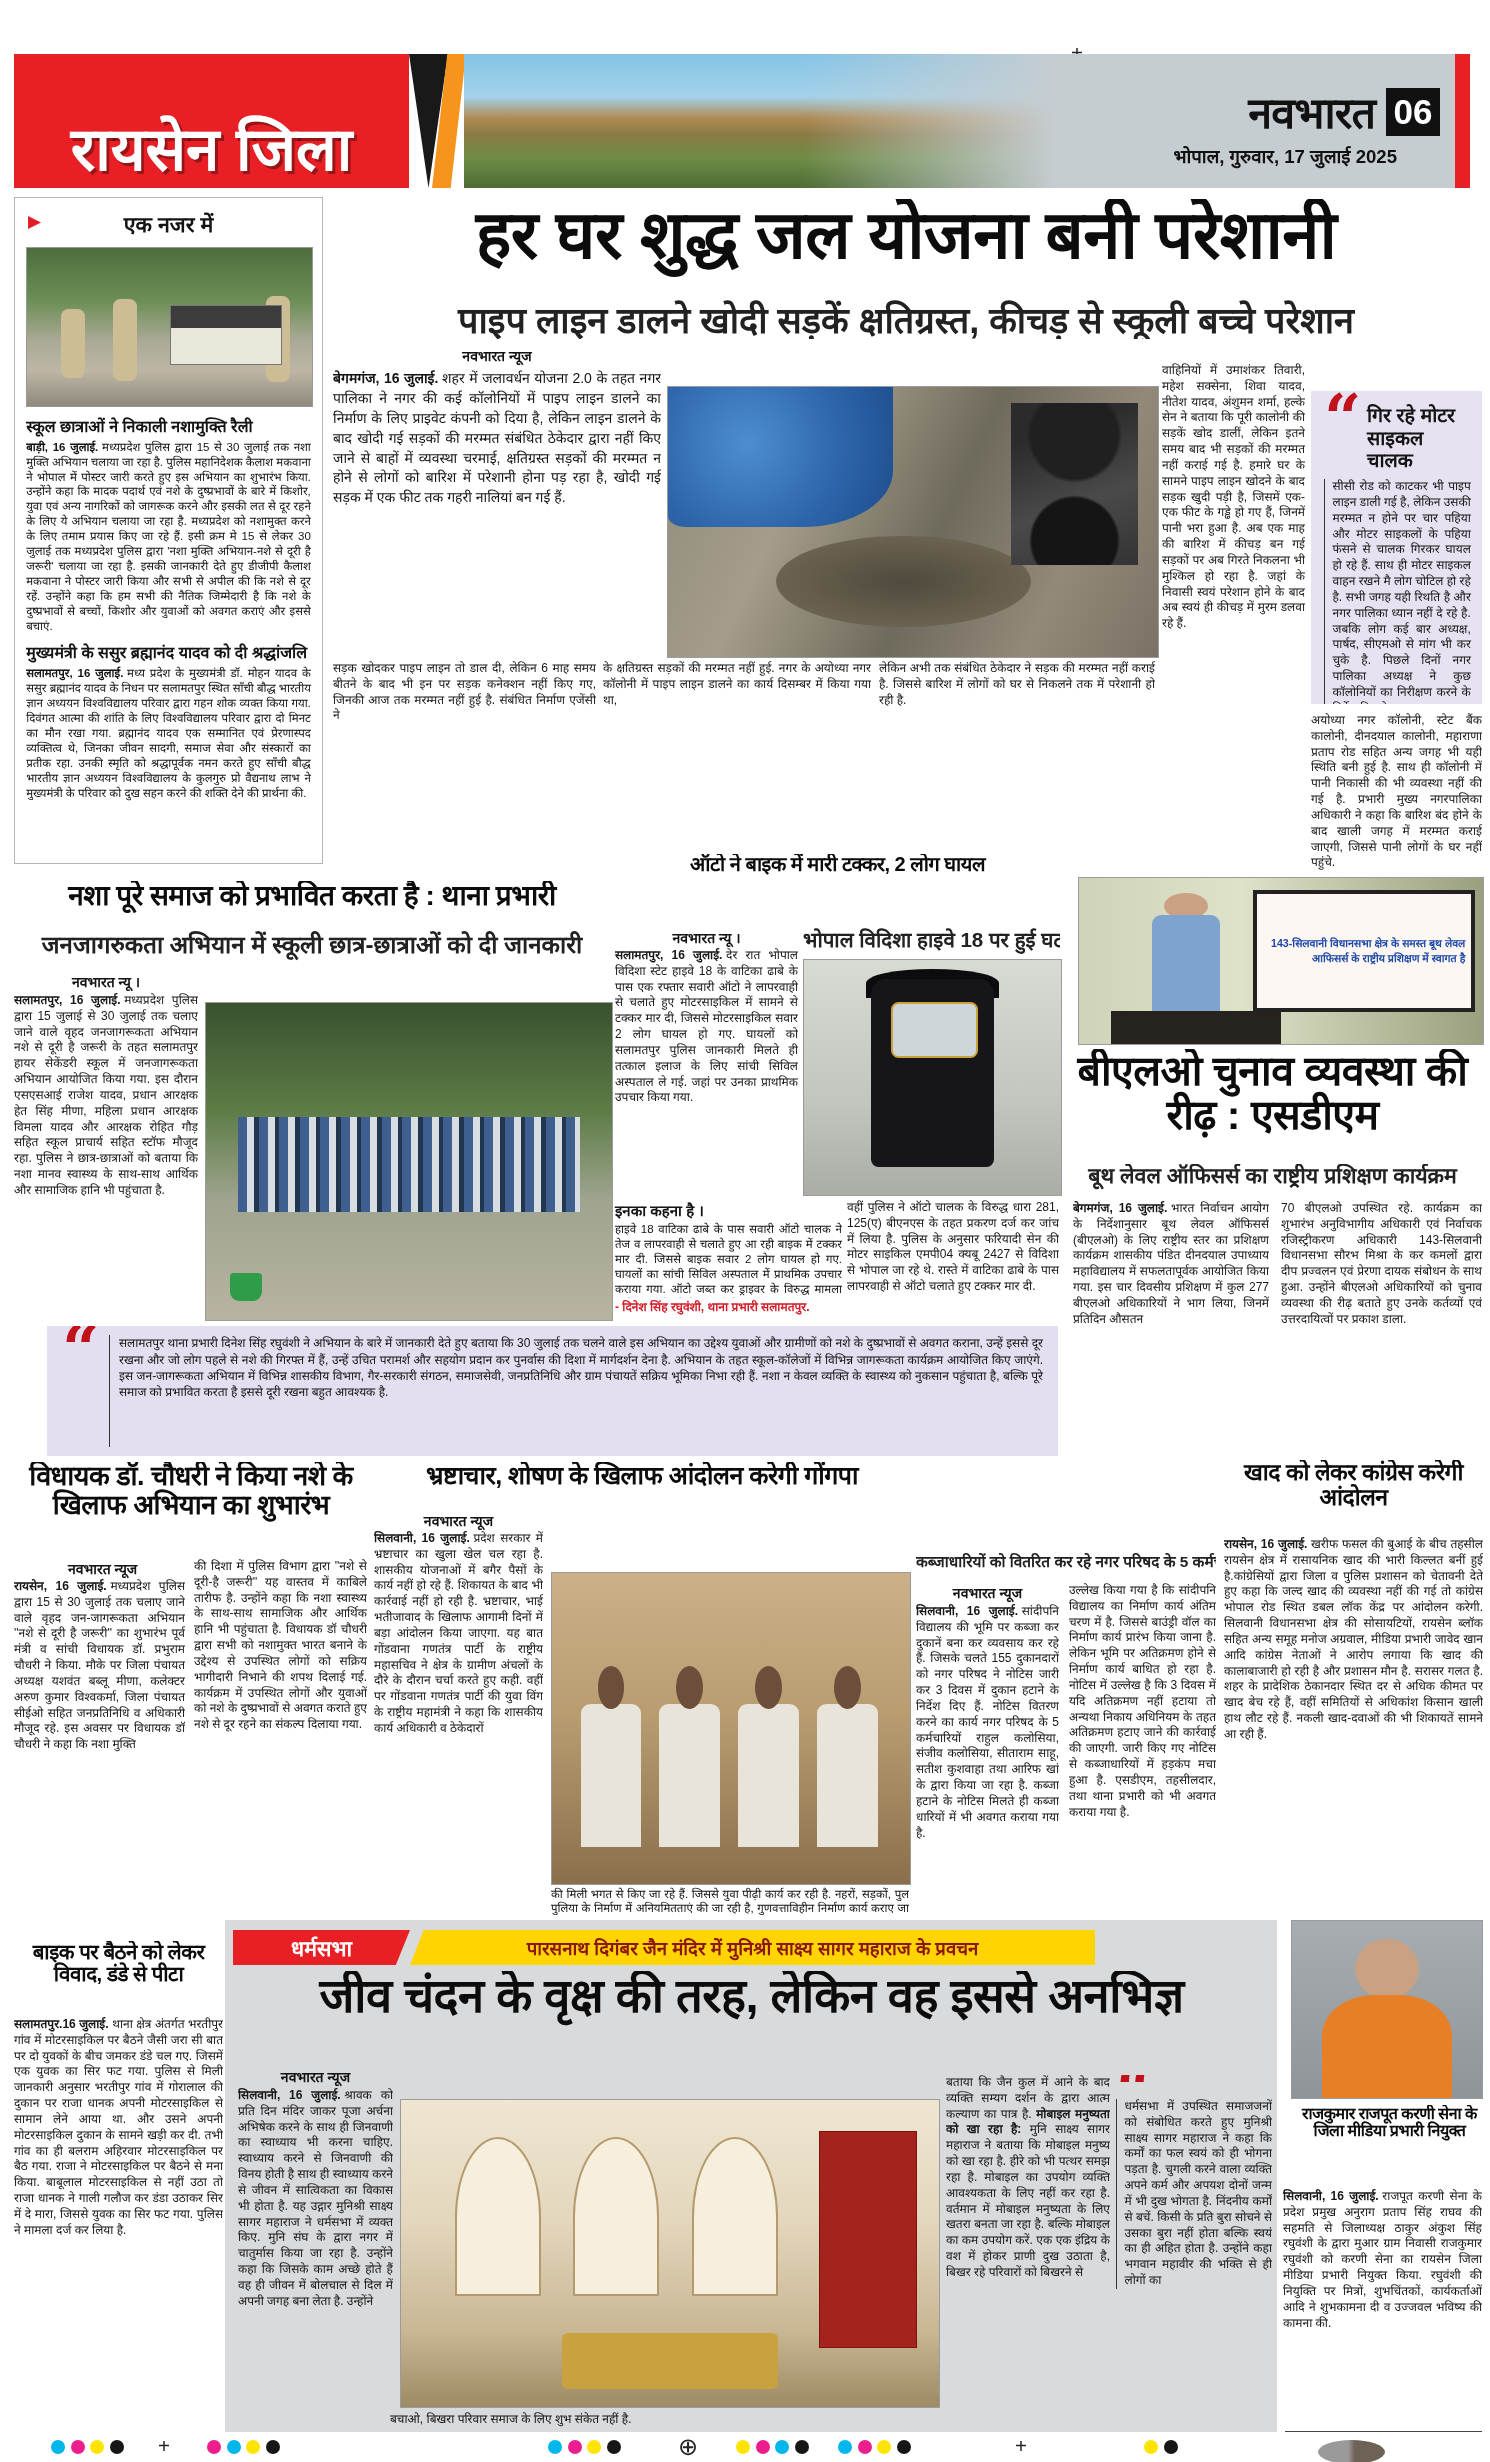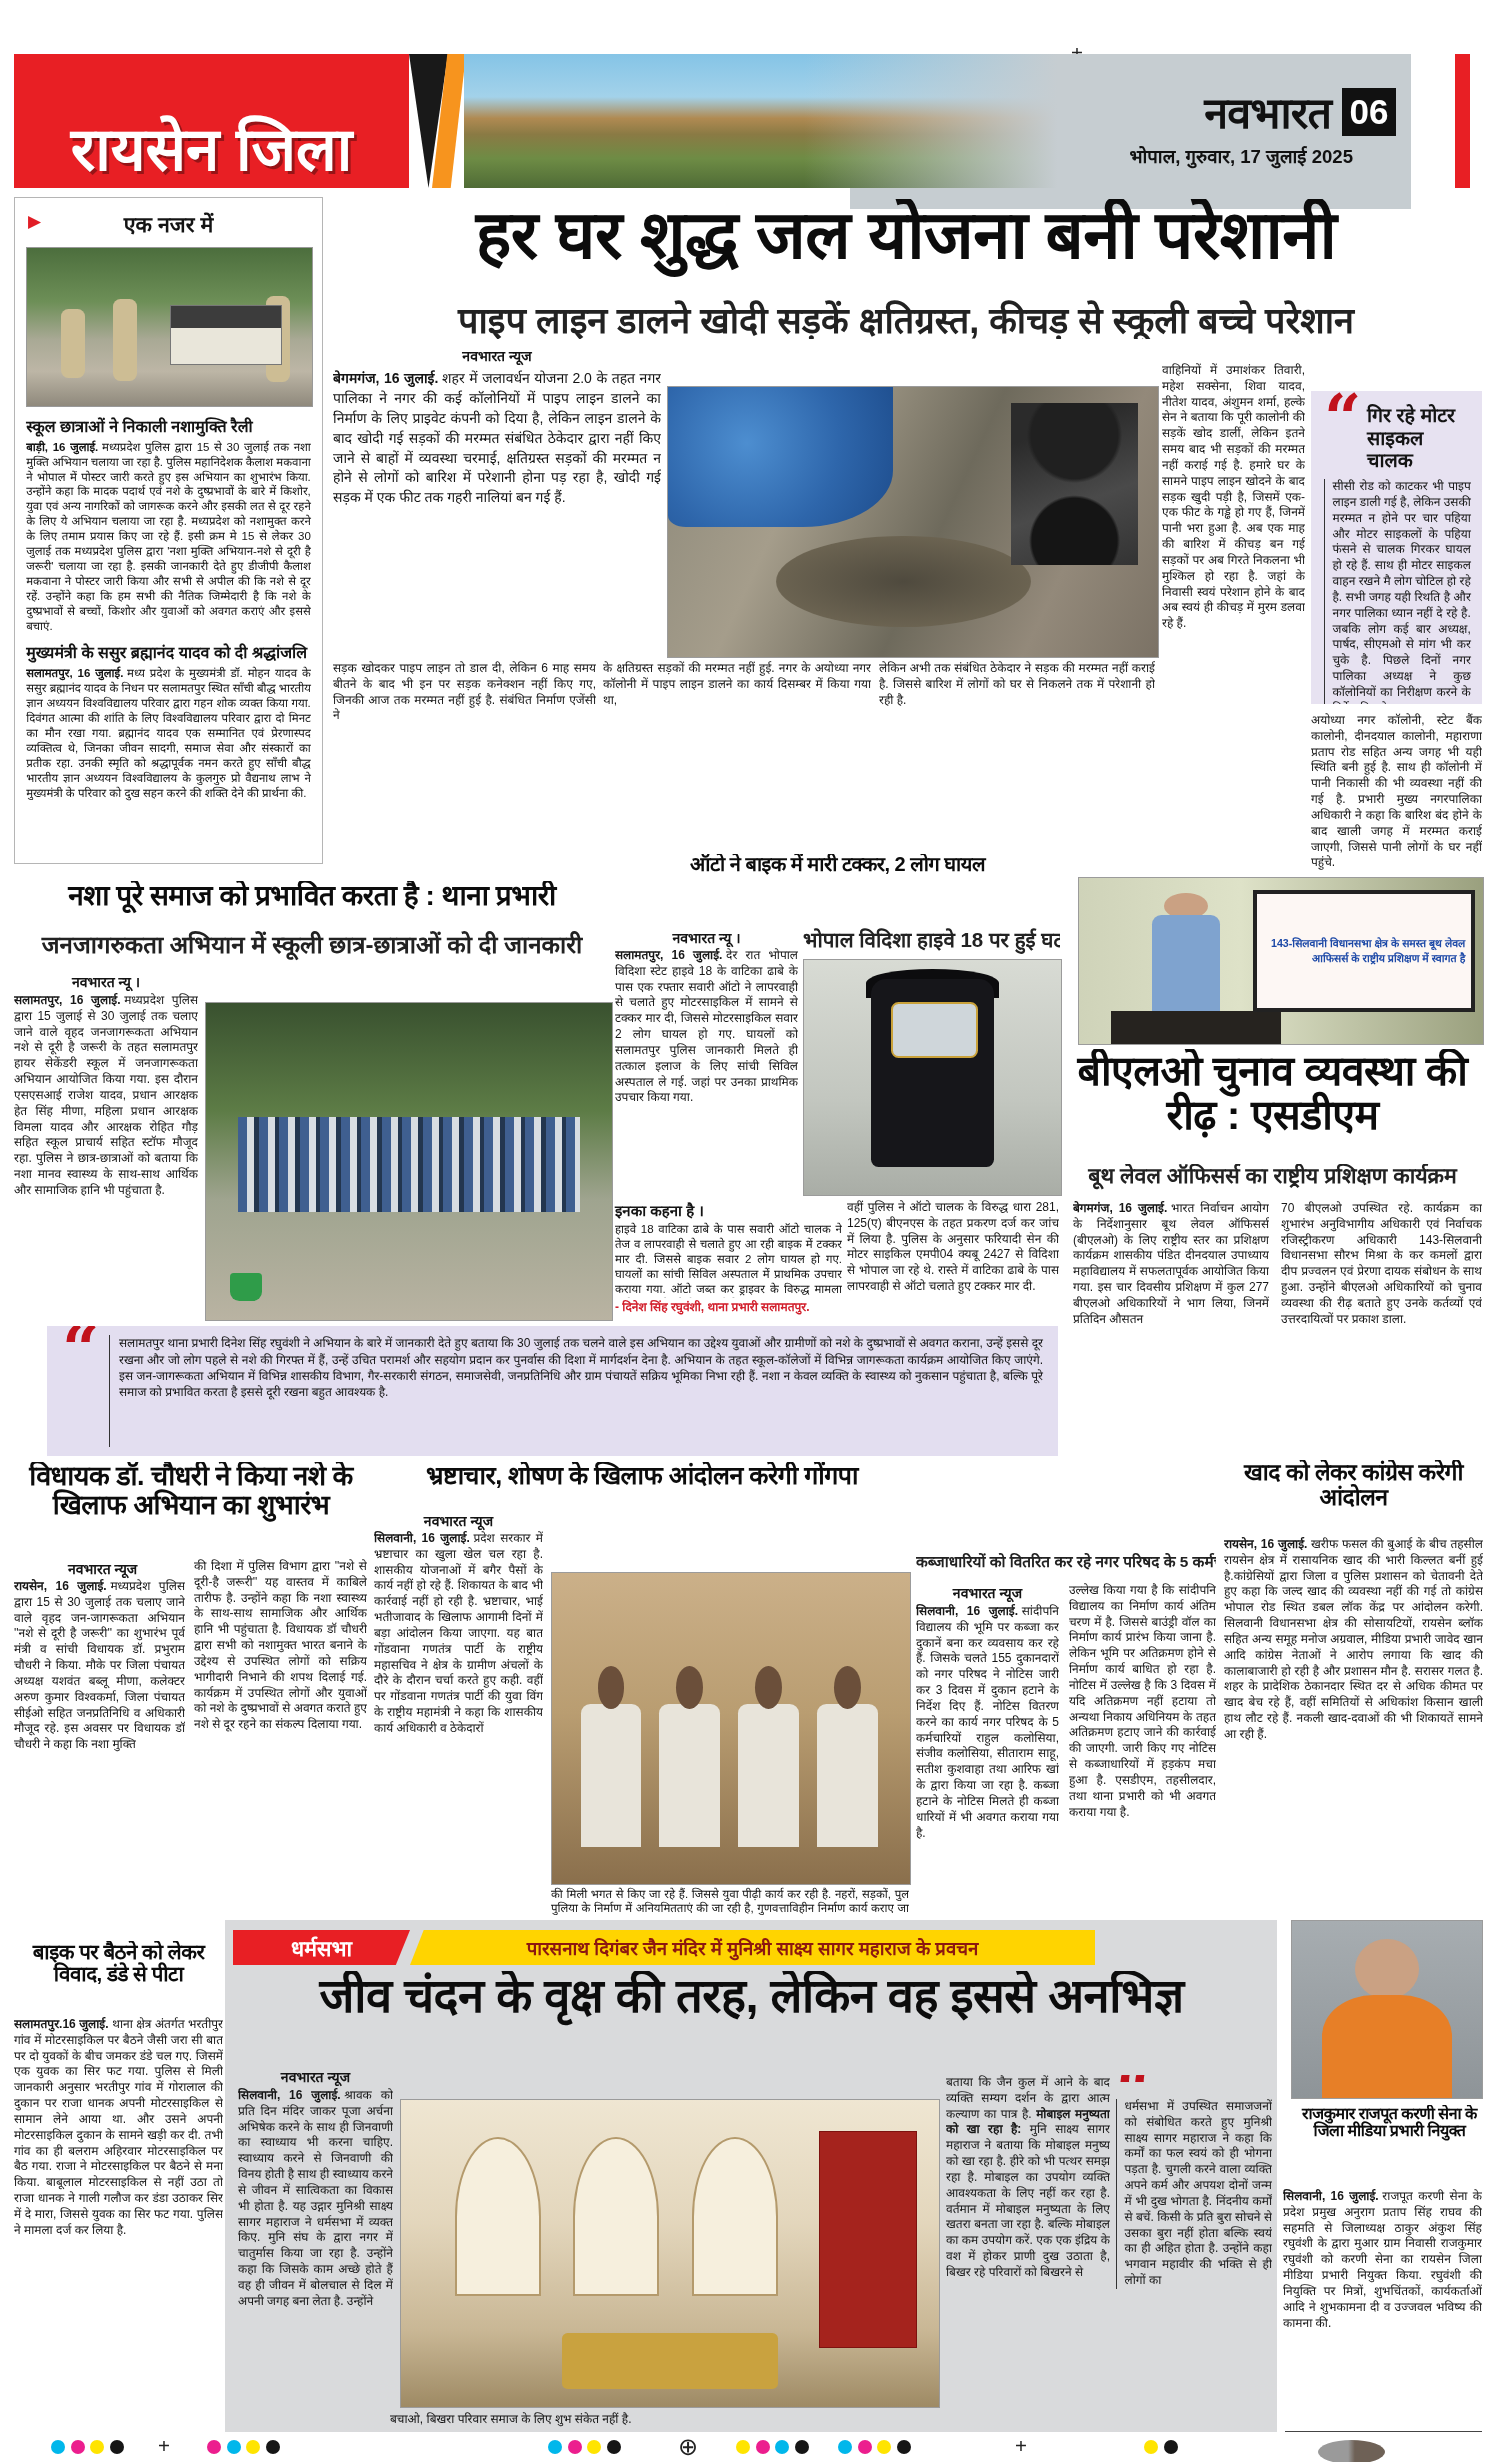--- a/index.html
+++ b/index.html
@@ -98,21 +98,21 @@
   .mark{font-size:20.5px;color:#222;font-weight:400}
   .oval{width:67px;height:24px;border-radius:50%;background:linear-gradient(90deg,#9a9a9a 45%,#6e6156 55%)}
   .hair{border-top:0.9px solid #444}
 </style>
 </head>
 <body>
 
 <div class="page">
 
   <div class="abs mark" style="left:1071px;top:41px">+</div>
-  <div class="abs grayband" style="left:850px;top:54px;width:561px;height:155px">
+  <div class="abs grayband" style="left:894px;top:54px;width:561px;height:134px">
     <span class="paper-name">नवभारत</span>
     <span class="page-num">06</span>
     <span class="date-line">भोपाल, गुरुवार, 17 जुलाई 2025</span>
   </div>
   <div class="abs region-band" style="left:14px;top:54px;width:395px;height:134px">
     <span class="region-text">रायसेन जिला</span>
   </div>
   <div class="abs tri-black" style="left:409px;top:54px;width:39px;height:134px"></div>
   <div class="abs tri-orange" style="left:432px;top:54px;width:34px;height:134px"></div>
   <div class="photo fort" style="left:464px;top:54px;width:618px;height:134px;border:none"></div>

